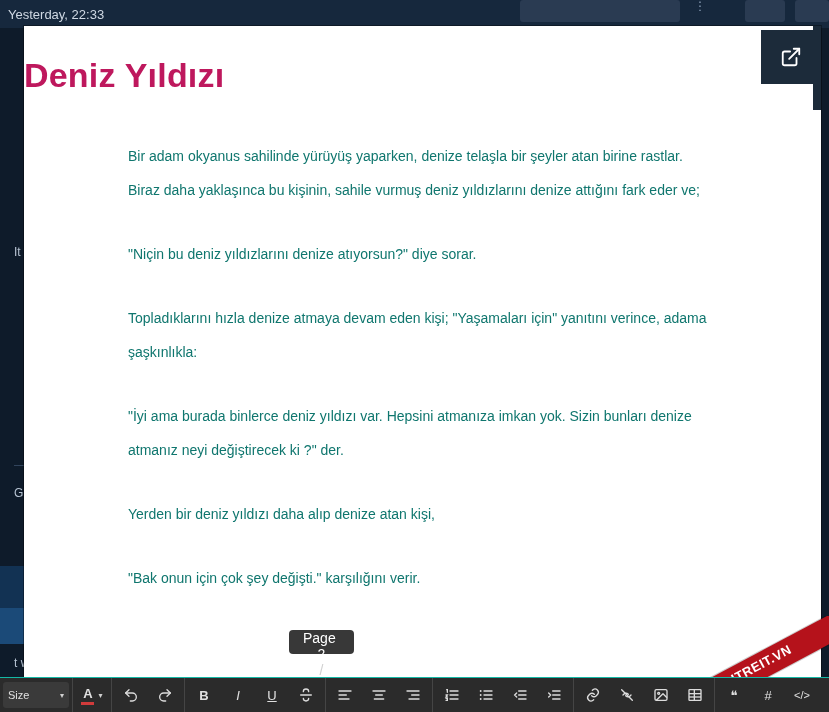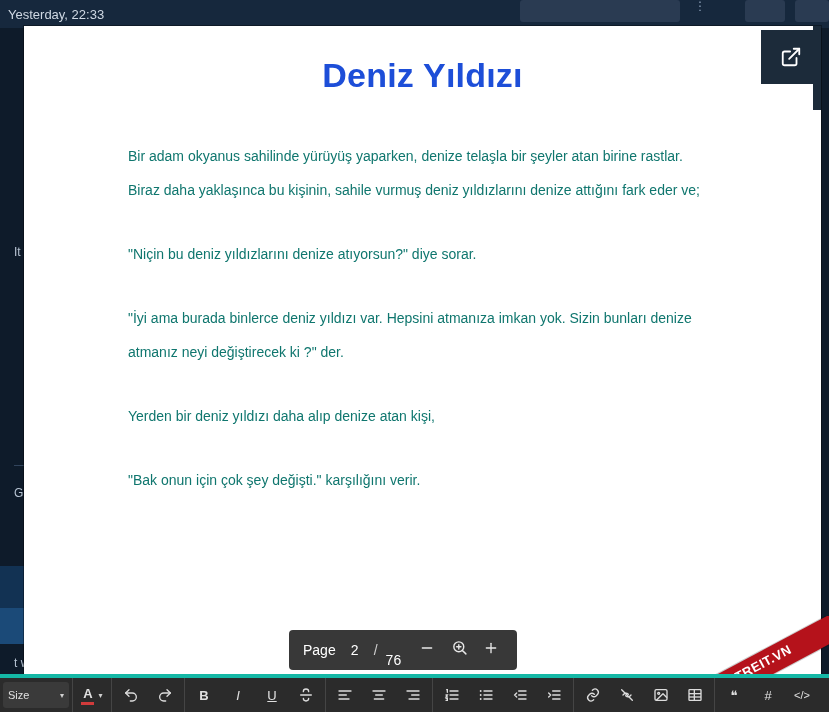--- a/index.html
+++ b/index.html
@@ -93,21 +93,21 @@
   }
 
   
   .toolbar {
     position: absolute;
     left: 0;
     right: 0;
     bottom: 0;
     height: 34px;
     background: #2b2b2b;
-    border-top: 4px solid #14b8a6;
+    border-top: 1px solid #14b8a6;
     display: flex;
     align-items: center;
     color: #d8d8d8;
     font-size: 12px;
   }
   .tb-group {
     display: flex;
     align-items: center;
     height: 100%;
     padding: 0 2px;
@@ -159,24 +159,23 @@
     left: 24px;
     top: 26px;
     width: 797px;
     height: 654px;
     background: #ffffff;
     box-shadow: 0 0 0 1px rgba(0,0,0,0.35);
     overflow: hidden;
   }
   .reader-title {
     margin: 30px 0 0 0;
-    text-align: center;
     font-size: 34px;
     font-weight: bold;
-    color: #1d4ed8;
+    color: #be185d;
     letter-spacing: 0.2px;
   }
   .reader-body {
     margin: 44px 104px 0 104px;
     font-size: 14px;
     line-height: 34px;
     color: #0f766e;
   }
   .reader-body p { margin: 0 0 30px 0; }
 
@@ -202,28 +201,29 @@
     width: 8px;
     height: 84px;
     background: #1c2b3a;
   }
 
   
   .page-ctrl {
     position: absolute;
     left: 289px;
     top: 630px;
-    height: 40px;
+    height: 24px;
     display: flex;
     align-items: center;
     background: rgba(28,28,28,0.88);
     border-radius: 4px;
     color: #ffffff;
     font-size: 14px;
     padding: 0 10px;
+    flex-direction: column;
   }
   .page-ctrl .lbl { padding: 0 8px 0 4px; }
   .page-ctrl .num {
     min-width: 22px;
     text-align: center;
     font-size: 14px;
   }
   .page-ctrl .sep { padding: 0 8px; color: #d0d0d0; }
   .page-ctrl .total { padding-right: 10px; margin-top: 20px; }
   .page-ctrl .zbtn {
@@ -284,20 +284,21 @@
   <div class="bg-blueband"></div>
   <div class="bg-blueband2"></div>
   <div class="bg-sidetext t3">t wa</div>
 </div>
 
 <div class="reader">
   <h1 class="reader-title">Deniz Yıldızı</h1>
   <div class="reader-body">
     <p>Bir adam okyanus sahilinde yürüyüş yaparken, denize telaşla bir şeyler atan birine rastlar. Biraz daha yaklaşınca bu kişinin, sahile vurmuş deniz yıldızlarını denize attığını fark eder ve;</p>
     <p>"Niçin bu deniz yıldızlarını denize atıyorsun?" diye sorar.</p>
+    <p>Topladıklarını hızla denize atmaya devam eden kişi; "Yaşamaları için" yanıtını verince, adama şaşkınlıkla:</p>
     <p>"İyi ama burada binlerce deniz yıldızı var. Hepsini atmanıza imkan yok. Sizin bunları denize atmanız neyi değiştirecek ki ?" der.</p>
     <p>Yerden bir deniz yıldızı daha alıp denize atan kişi,</p>
     <p>"Bak onun için çok şey değişti." karşılığını verir.</p>
   </div>
 
   <div class="reader-rightstrip"></div>
 
   <div class="open-ext-btn">
     <span>
       <svg width="22" height="22" viewBox="0 0 24 24" fill="none" stroke="#ffffff" stroke-width="2" stroke-linecap="round" stroke-linejoin="round">

